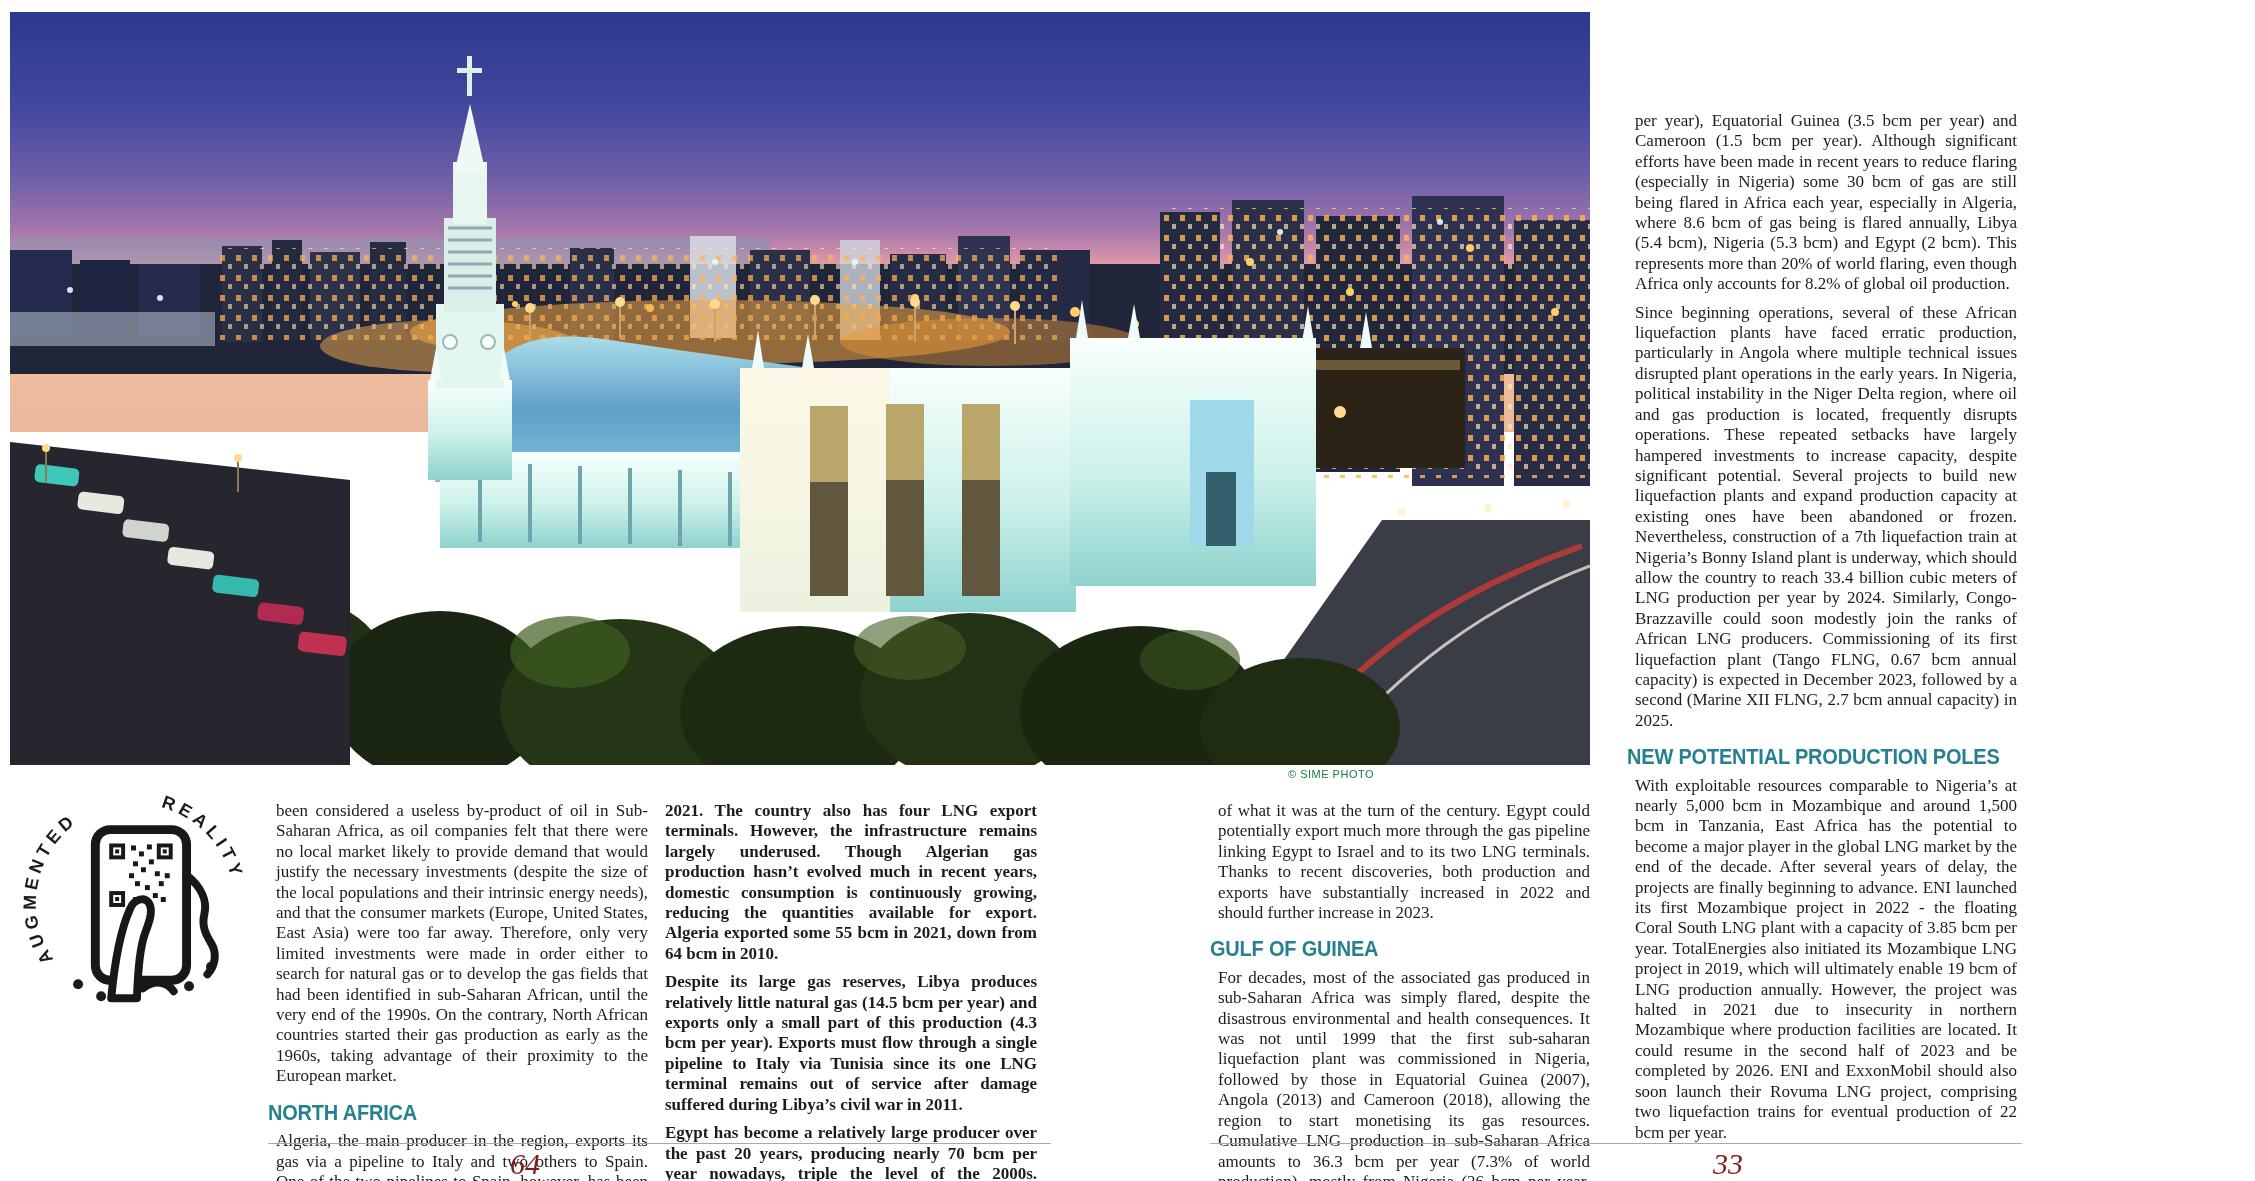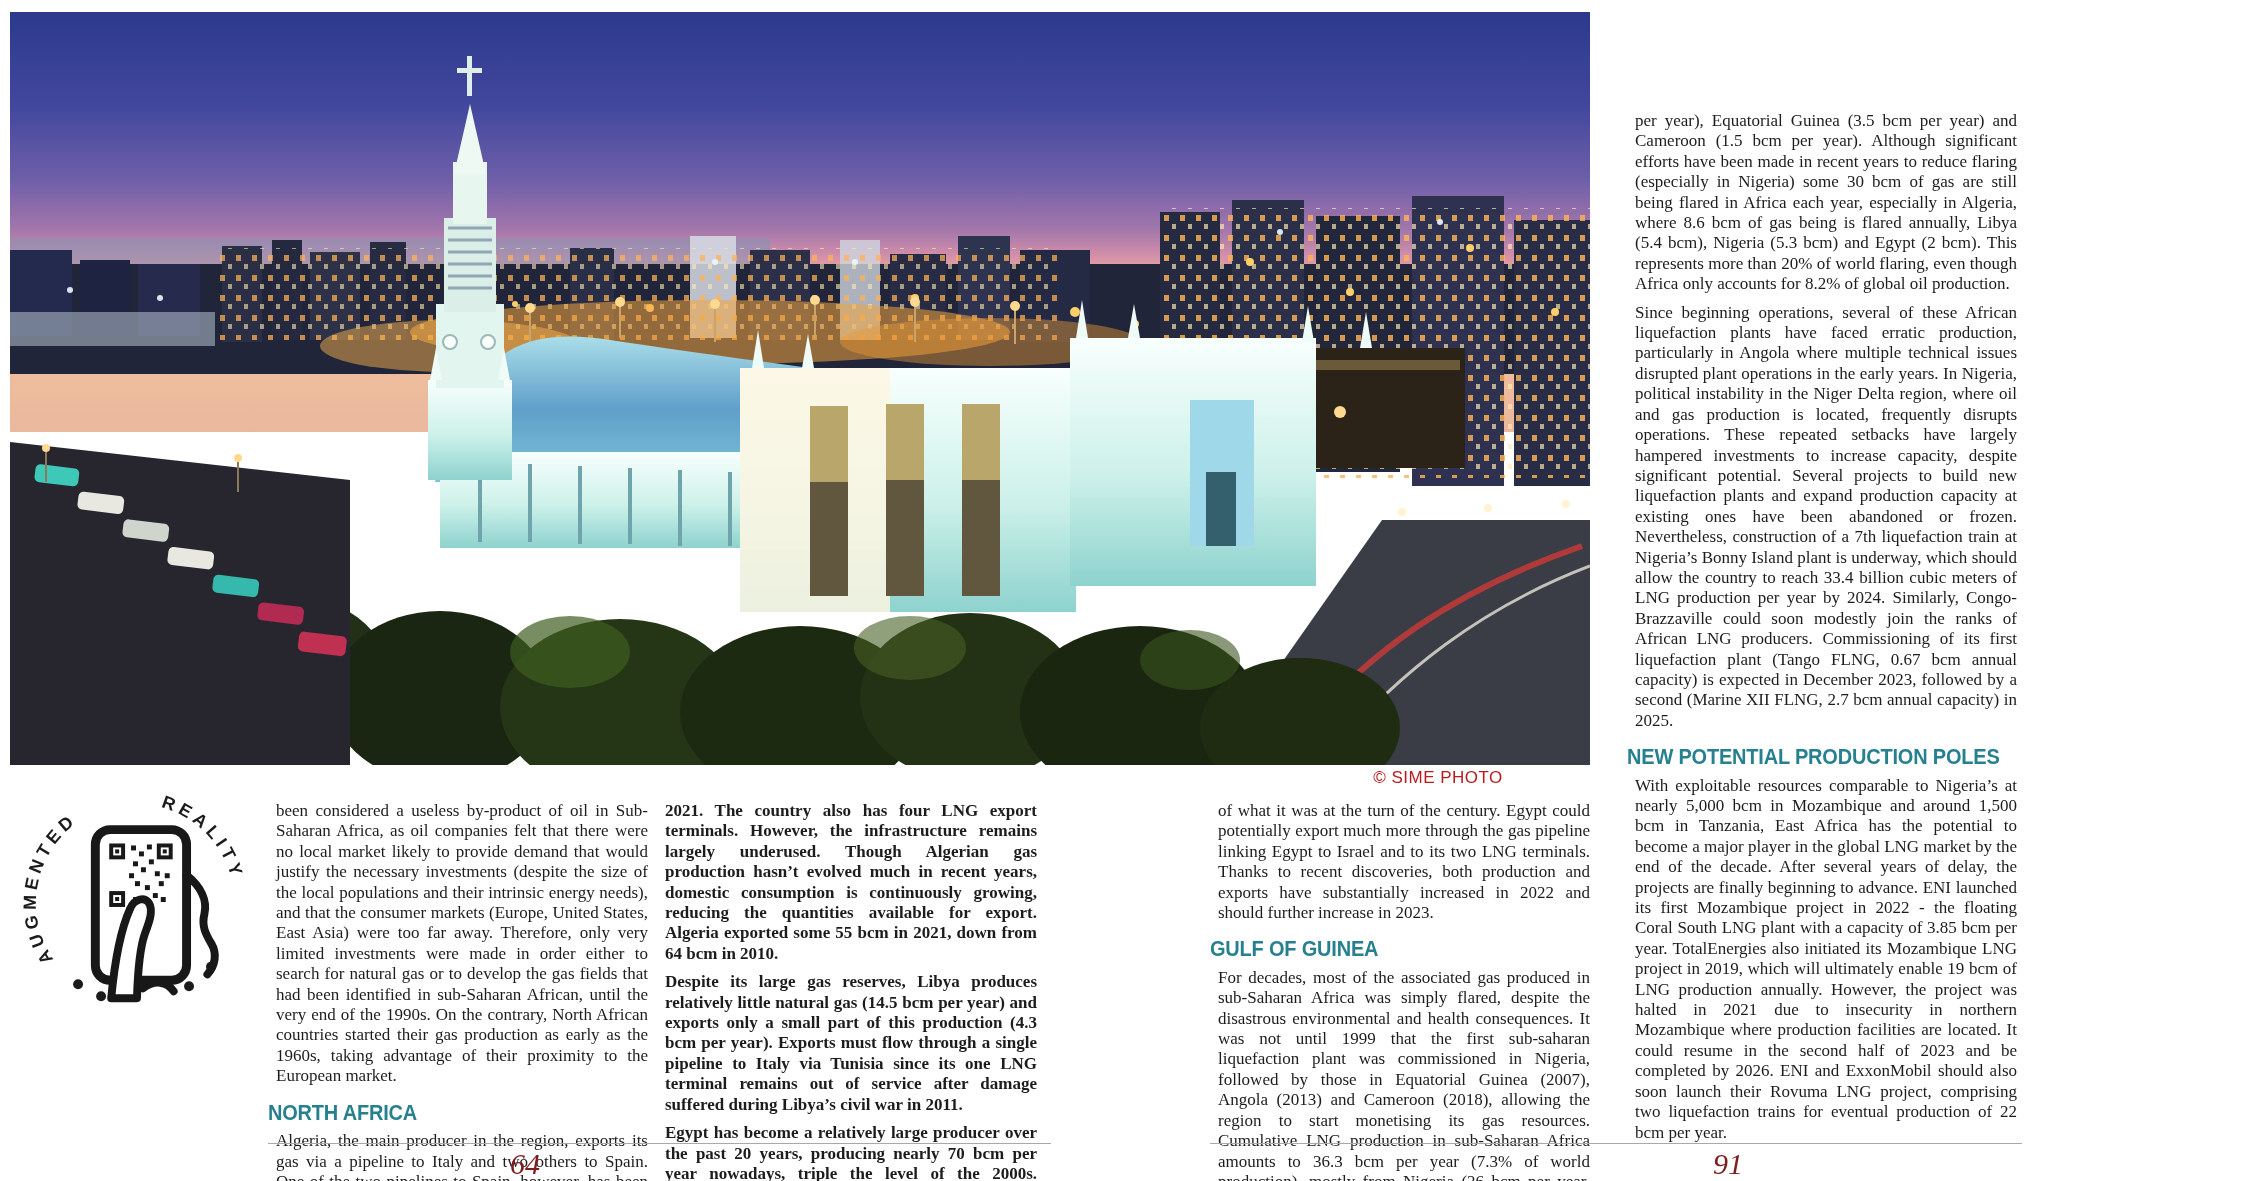--- a/index.html
+++ b/index.html
@@ -2,22 +2,22 @@
 <html><head>
 <meta charset="utf-8">
 <style>
   html,body{margin:0;padding:0;background:#ffffff;}
   .spread{position:relative;width:2255px;height:1181px;background:#ffffff;overflow:hidden;
           font-family:"Liberation Serif",serif;color:#1c1c1c;}
 
   
   .photo{position:absolute;left:10px;top:12px;width:1580px;height:753px;overflow:hidden;}
   .photo svg{display:block;width:100%;height:100%;}
-  .photo-credit{position:absolute;left:1288px;top:768px;width:300px;text-align:center;
-                font-family:"Liberation Sans",sans-serif;font-size:17px;color:#b91c1c;letter-spacing:.5px;}
+  .photo-credit{position:absolute;left:1288px;top:768px;width:300px;text-align:left;
+                font-family:"Liberation Sans",sans-serif;font-size:11px;color:#15803d;letter-spacing:.5px;}
 
   
   .ar-badge{position:absolute;left:16px;top:782px;width:238px;height:238px;}
   .ar-badge svg{width:100%;height:100%;}
   .ar-badge text{font-family:"Liberation Sans",sans-serif;font-weight:bold;font-size:18px;
                  letter-spacing:4.5px;fill:#1b1b1b;}
 
   
   .col{position:absolute;width:388px;font-size:17px;line-height:20.4px;text-align:justify;}
   .col p{margin:8px;}
@@ -348,15 +348,15 @@
     <p>per year), Equatorial Guinea (3.5 bcm per year) and Cameroon (1.5 bcm per year). Although significant efforts have been made in recent years to reduce flaring (especially in Nigeria) some 30 bcm of gas are still being flared in Africa each year, especially in Algeria, where 8.6 bcm of gas being is flared annually, Libya (5.4 bcm), Nigeria (5.3 bcm) and Egypt (2 bcm). This represents more than 20% of world flaring, even though Africa only accounts for 8.2% of global oil production.</p>
     <p>Since beginning operations, several of these African liquefaction plants have faced erratic production, particularly in Angola where multiple technical issues disrupted plant operations in the early years. In Nigeria, political instability in the Niger Delta region, where oil and gas production is located, frequently disrupts operations. These repeated setbacks have largely hampered investments to increase capacity, despite significant potential. Several projects to build new liquefaction plants and expand production capacity at existing ones have been abandoned or frozen. Nevertheless, construction of a 7th liquefaction train at Nigeria’s Bonny Island plant is underway, which should allow the country to reach 33.4 billion cubic meters of LNG production per year by 2024. Similarly, Congo-Brazzaville could soon modestly join the ranks of African LNG producers. Commissioning of its first liquefaction plant (Tango FLNG, 0.67 bcm annual capacity) is expected in December 2023, followed by a second (Marine XII FLNG, 2.7 bcm annual capacity) in 2025.</p>
     <div class="col-heading">NEW POTENTIAL PRODUCTION POLES</div>
     <p>With exploitable resources comparable to Nigeria’s at nearly 5,000 bcm in Mozambique and around 1,500 bcm in Tanzania, East Africa has the potential to become a major player in the global LNG market by the end of the decade. After several years of delay, the projects are finally beginning to advance. ENI launched its first Mozambique project in 2022 - the floating Coral South LNG plant with a capacity of 3.85 bcm per year. TotalEnergies also initiated its Mozambique LNG project in 2019, which will ultimately enable 19 bcm of LNG production annually. However, the project was halted in 2021 due to insecurity in northern Mozambique where production facilities are located. It could resume in the second half of 2023 and be completed by 2026. ENI and ExxonMobil should also soon launch their Rovuma LNG project, comprising two liquefaction trains for eventual production of 22 bcm per year.</p>
 
   </div>
 
   <div class="rule" id="rule64"></div>
   <div class="rule" id="rule65"></div>
   <div class="pagenum" id="num64">64</div>
-  <div class="pagenum" id="num65">91</div>
+  <div class="pagenum" id="num65">33</div>
 
 </div>
 
 </body></html>

